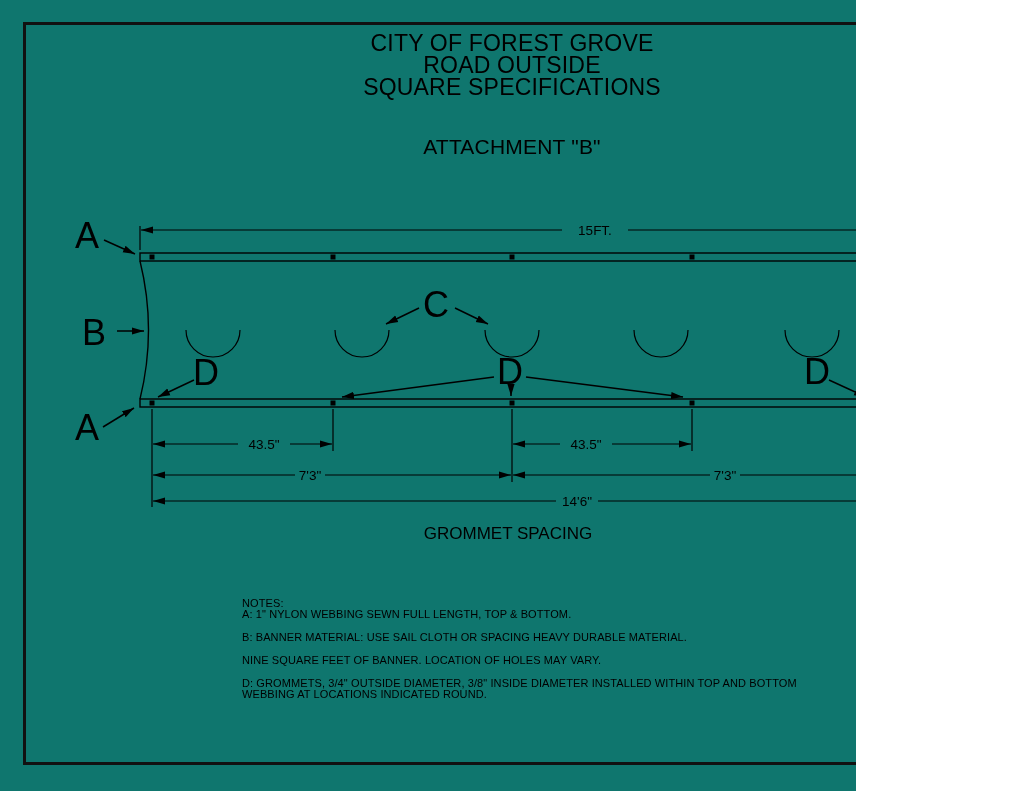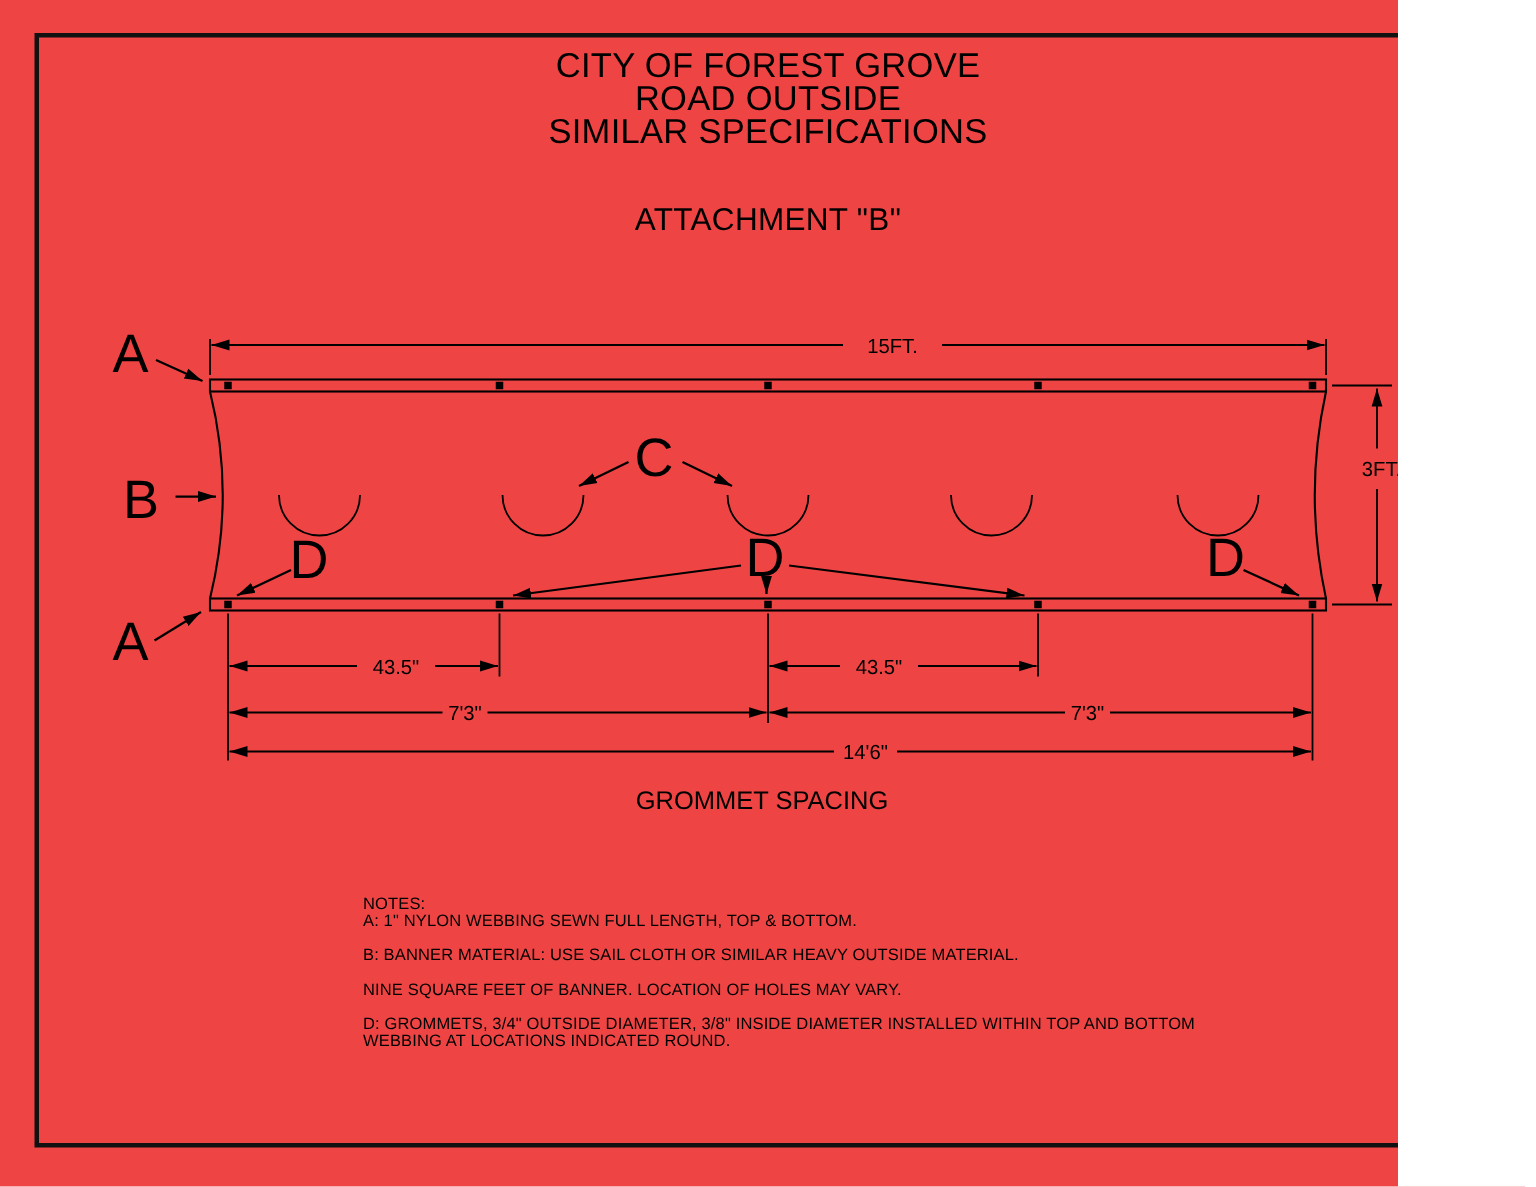--- a/index.html
+++ b/index.html
@@ -1,17 +1,17 @@
 <!DOCTYPE html>
 <html><head>
 <meta charset="utf-8">
 <style>
   html,body{margin:0;padding:0;background:#ffffff;}
   #page{
-    position:relative;width:932px;height:791px;background:#ef4444;
+    position:relative;width:856px;height:791px;background:#0f766e;
     font-family:"Liberation Sans", sans-serif;color:#000;overflow:hidden;
   }
   #frame{
     position:absolute;left:23px;top:22px;width:974px;height:743px;
     border:3px solid #111;box-sizing:border-box;
   }
   #title-block{
     position:absolute;left:0;top:32px;width:1024px;text-align:center;
     font-size:23px;line-height:22px;letter-spacing:0.2px;
   }
@@ -36,21 +36,21 @@
 </style>
 </head>
 <body>
 
 <div id="page">
   <div id="frame"></div>
 
   <div id="title-block">
     <div>CITY OF FOREST GROVE</div>
     <div>ROAD OUTSIDE</div>
-    <div>SIMILAR SPECIFICATIONS</div>
+    <div>SQUARE SPECIFICATIONS</div>
   </div>
   <div id="subtitle">ATTACHMENT "B"</div>
 
   <svg id="diagram-svg" width="1024" height="560" viewBox="0 0 1024 560" xmlns="http://www.w3.org/2000/svg">
     <defs>
       <marker id="arr" markerUnits="userSpaceOnUse" markerWidth="13" markerHeight="9" refX="12" refY="4.5" orient="auto">
         <path d="M0,0.9 L12,4.5 L0,8.1 Z" fill="#000"></path>
       </marker>
     </defs>
 
@@ -162,21 +162,21 @@
       <path class="callout-arrow" d="M829,380 L866,397" marker-end="url(#arr)"></path>
     </g>
   </svg>
 
   <div id="notes">
     <div class="note-para">
       <div>NOTES:</div>
       <div>A: 1" NYLON WEBBING SEWN FULL LENGTH, TOP &amp; BOTTOM.</div>
     </div>
     <div class="note-para">
-      <div>B: BANNER MATERIAL: USE SAIL CLOTH OR SIMILAR HEAVY OUTSIDE MATERIAL.</div>
+      <div>B: BANNER MATERIAL: USE SAIL CLOTH OR SPACING HEAVY DURABLE MATERIAL.</div>
     </div>
     <div class="note-para">
       <div>NINE SQUARE FEET OF BANNER. LOCATION OF HOLES MAY VARY.</div>
     </div>
     <div class="note-para">
       <div>D: GROMMETS, 3/4" OUTSIDE DIAMETER, 3/8" INSIDE DIAMETER INSTALLED WITHIN TOP AND BOTTOM</div>
       <div>WEBBING AT LOCATIONS INDICATED ROUND.</div>
     </div>
   </div>
 </div>

